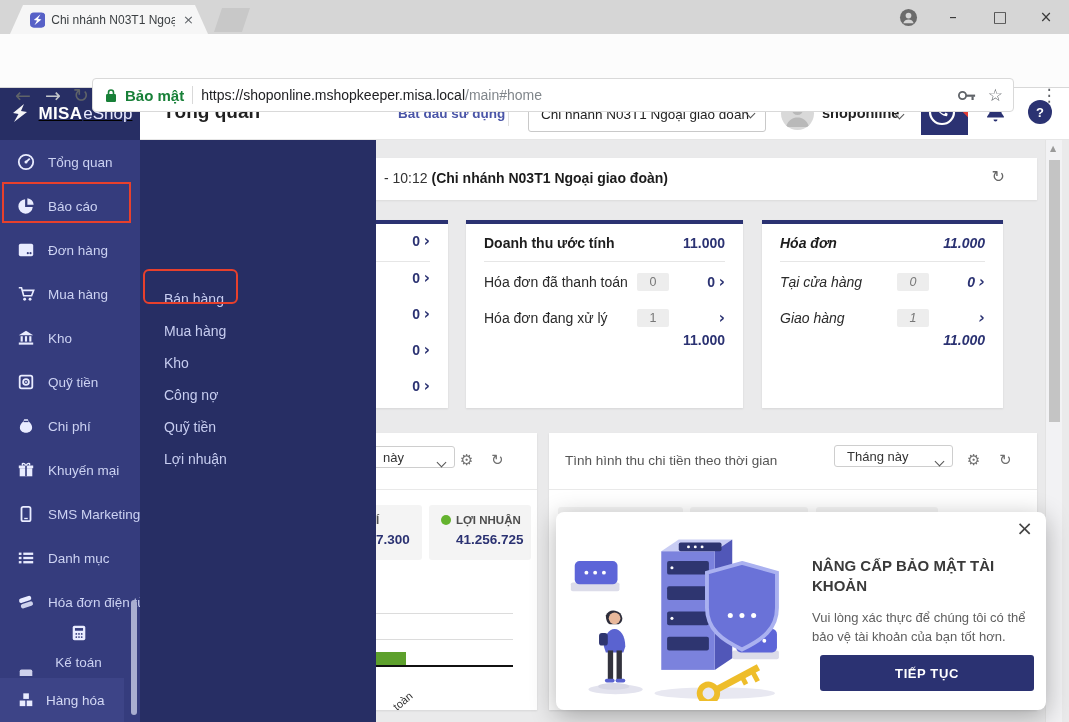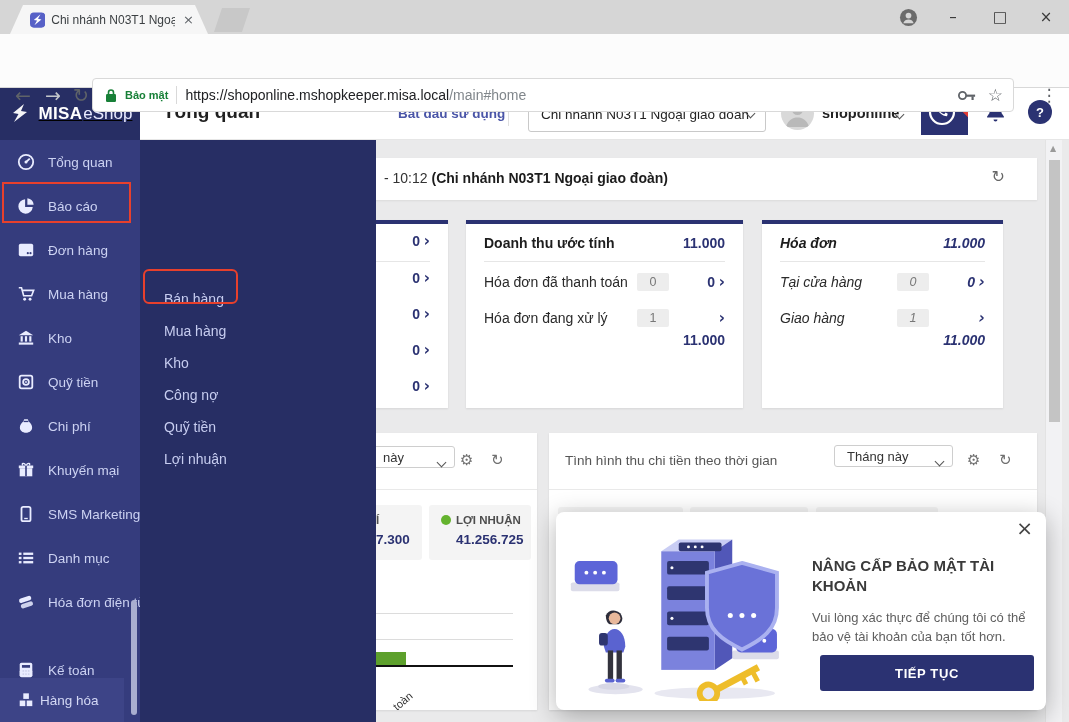--- a/index.html
+++ b/index.html
@@ -21,21 +21,21 @@
   .wctrl { top:0; height:34px; display:flex; align-items:center; justify-content:center;
            width:40px; color:#3b3b3b; font-size:15px; }
   .toolbar { left:0; top:34px; width:1069px; height:54px; background:#fcfcfc;
              border-bottom:1px solid #d8d8d8; z-index:40; }
   .navbtn { top:44px; width:30px; height:34px; display:flex; align-items:center; justify-content:center;
             font-size:19px; color:#5f6368; }
   .navbtn.disabled { color:#c3c6ca; }
   .urlbox { left:92px; top:44px; width:922px; height:34px; background:#fff;
             border:1px solid #d9d9d9; border-radius:4px; display:flex; align-items:center;
             padding:0 10px 0 12px; gap:8px; }
-  .secure { color:#188038; font-size:11px; font-weight:bold; }
+  .secure { color:#188038; font-size:15px; font-weight:bold; }
   .url-sep { width:1px; height:18px; background:#d9d9d9; }
   .url-host { color:#202124; font-size:14px; }
   .url-path { color:#80868b; font-size:14px; }
   .url-right { margin-left:auto; display:flex; align-items:center; gap:12px; }
   .star { font-size:17px; color:#5f6368; }
   .menu-dots { left:1036px; top:44px; width:26px; height:34px; display:flex; align-items:center;
                justify-content:center; font-size:17px; color:#5f6368; }
 
   
   .appheader { left:0; top:88px; width:1069px; height:52px; background:#fff;
@@ -64,21 +64,21 @@
   .help { left:1028px; top:100px; width:24px; height:24px; border-radius:50%; background:#2b3272;
           color:#fff; font-size:13px; font-weight:bold; display:flex; align-items:center;
           justify-content:center; z-index:31; }
 
   
   .sidebar { left:0; top:140px; width:140px; height:582px; background:#353c7d; z-index:20; overflow:hidden; }
   .side-item { position:absolute; left:0; width:140px; height:44px; display:flex; align-items:center;
                gap:13px; padding-left:17px; color:#ccd2f2; font-size:13.5px; cursor:pointer; white-space:nowrap; }
   .side-item svg { flex:0 0 18px; }
   .side-bottom { position:absolute; left:0; top:538px; width:124px; height:44px; background:#3d4487;
-                 display:flex; align-items:center; gap:5px; padding-left:17px; color:#d4d9f5; font-size:13.5px; }
+                 display:flex; align-items:center; gap:11px; padding-left:17px; color:#d4d9f5; font-size:13.5px; }
   .side-thumb { position:absolute; left:131px; top:460px; width:6px; height:115px;
                 background:#a9aed0; border-radius:3px; }
   .redbox-side { left:2px; top:182px; width:129px; height:41px; border:2px solid #e8402c;
                  z-index:22; pointer-events:none; }
   .side-more { position:absolute; left:0; top:524px; width:140px; height:12px; overflow:hidden;
                display:flex; gap:13px; padding-left:17px; opacity:.85; }
 
   
   .flyout { left:140px; top:140px; width:236px; height:582px; background:#272e64; z-index:18; }
   .fly-item { position:absolute; left:24px; height:22px; color:#c7cdf0; font-size:14px; cursor:pointer; }
@@ -429,21 +429,21 @@
     </div>
     <div class="side-item" style="top:440px;">
       <svg width="18" height="18" viewBox="0 0 20 20">
           <g transform="rotate(-18 10 10)" fill="#e9ecff">
             <rect x="3" y="4.5" width="14" height="5" rx="2.5"></rect>
             <rect x="3" y="10.8" width="14" height="5" rx="2.5" opacity=".85"></rect>
           </g>
         </svg>
       <span>Hóa đơn điện tử</span>
     </div>
-    <div class="side-item" style="top:508px;">
+    <div class="side-item" style="top:484px;flex-direction:column;">
       <svg width="18" height="18" viewBox="0 0 20 20">
           <rect x="3" y="2" width="14" height="16" rx="2" fill="#e9ecff"></rect>
           <rect x="5.5" y="4.5" width="9" height="3" fill="#353c7d"></rect>
           <g fill="#353c7d">
             <circle cx="7" cy="11" r="1"></circle>
             <circle cx="10" cy="11" r="1"></circle>
             <circle cx="13" cy="11" r="1"></circle>
             <circle cx="7" cy="14.5" r="1"></circle>
             <circle cx="10" cy="14.5" r="1"></circle>
             <circle cx="13" cy="14.5" r="1"></circle>

